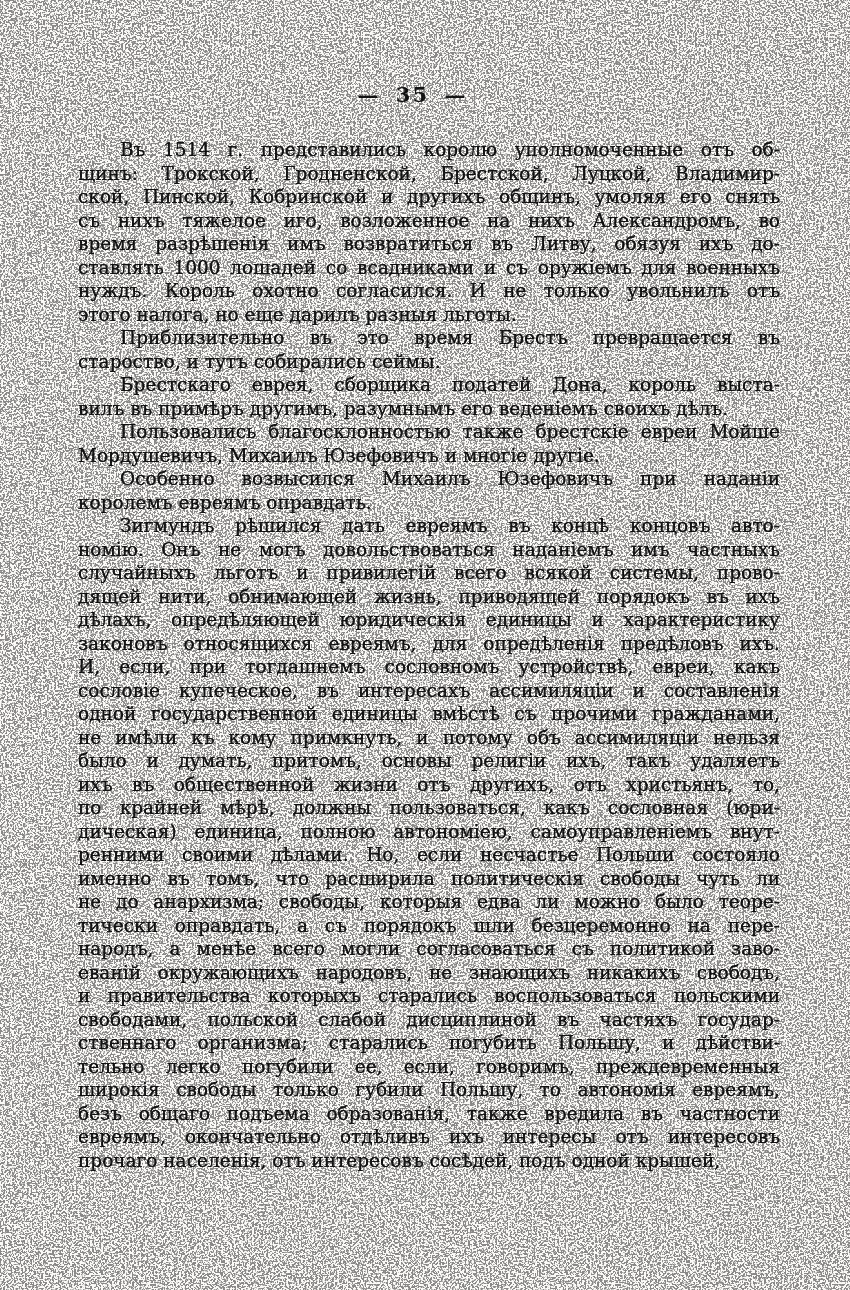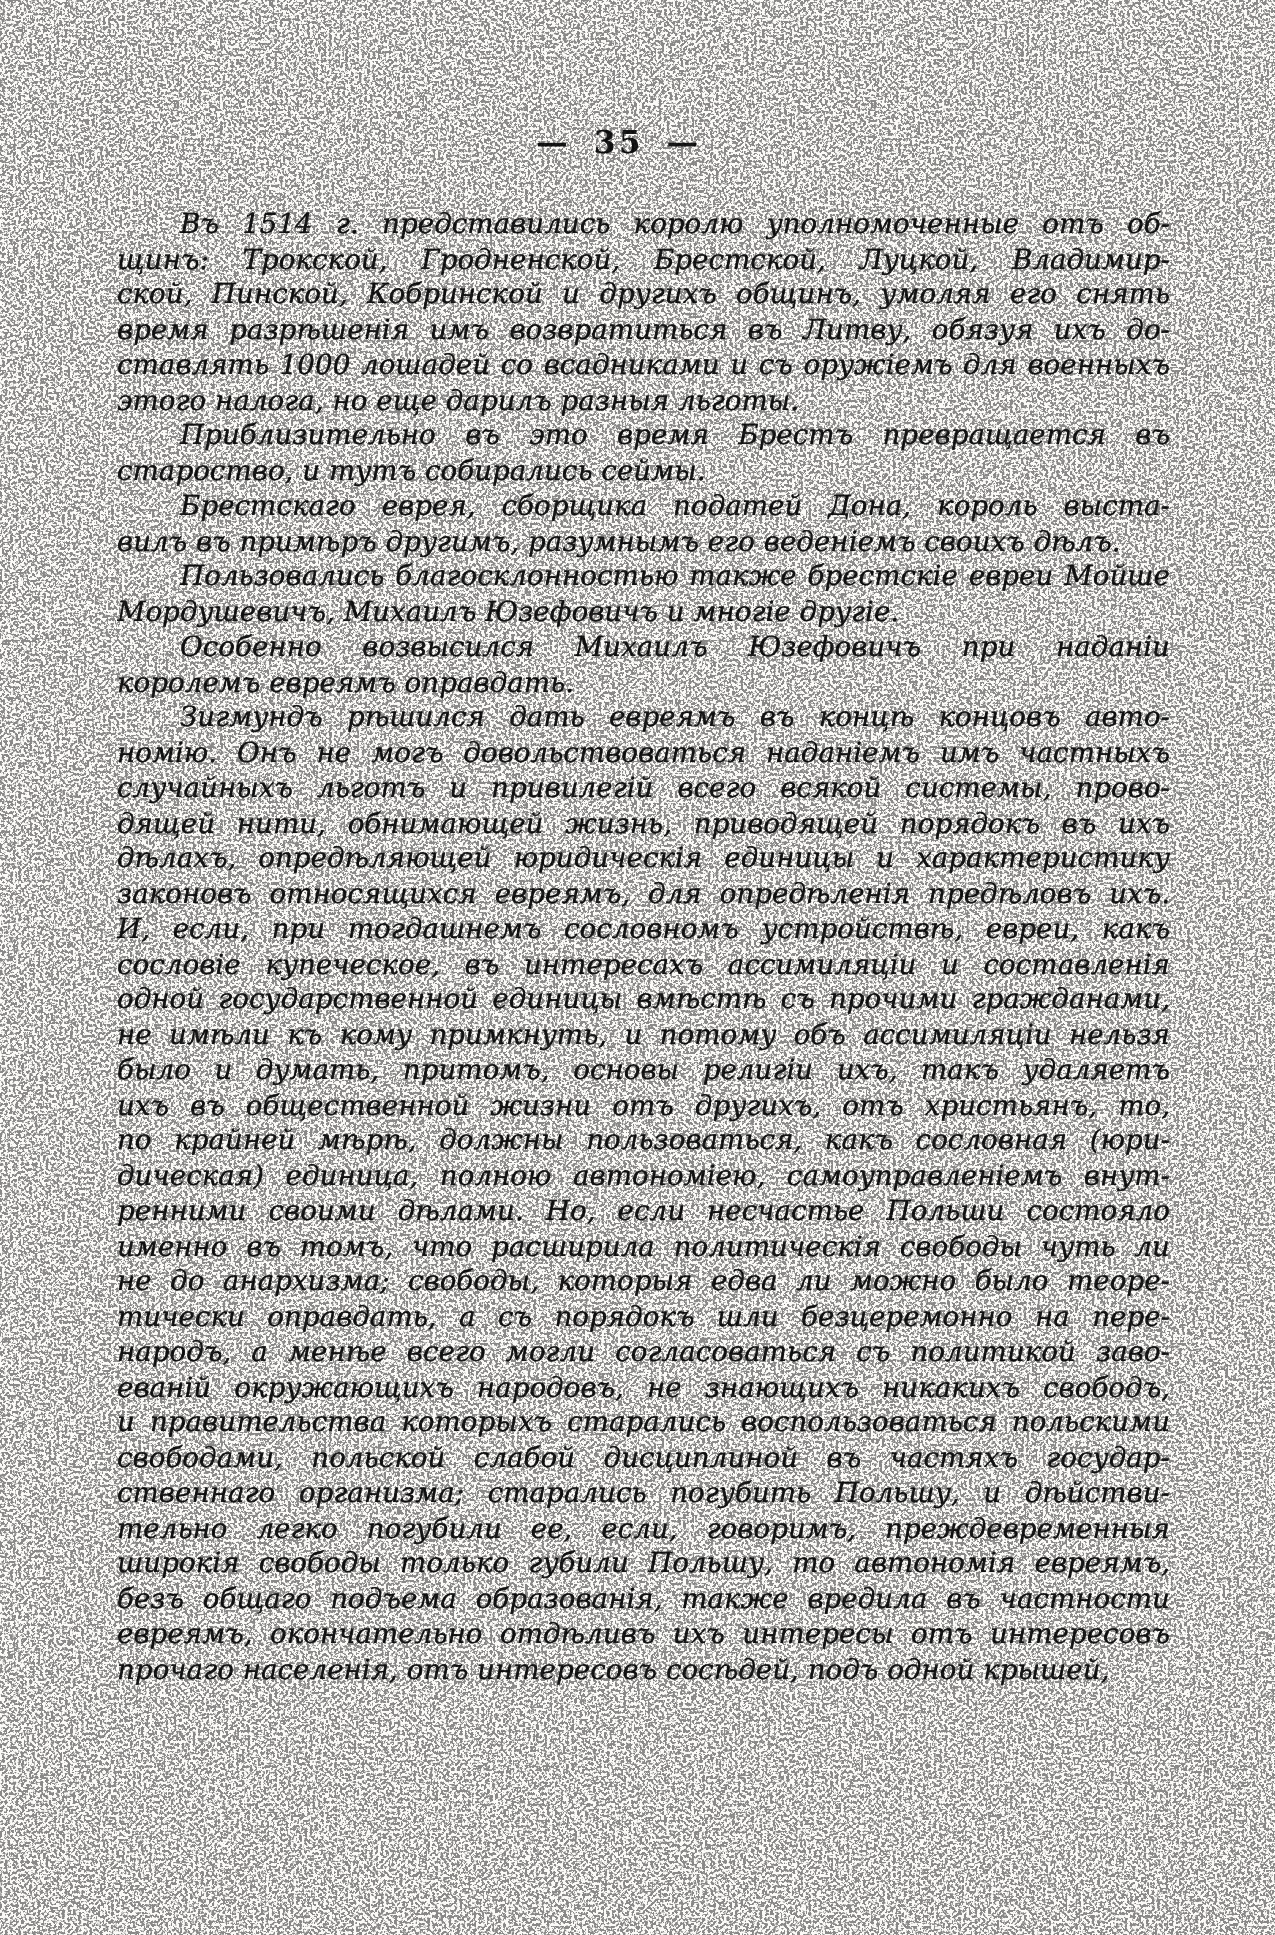--- a/index.html
+++ b/index.html
@@ -44,21 +44,21 @@
     position: absolute;
     top: 138px;
     left: 78px;
     width: 702px;
     z-index: 2;
     font-size: 18.5px;
     line-height: 23.5px;
     font-weight: 500;
     text-shadow: 0 0 0.5px rgba(10,10,10,0.85);
   }
-  .para { margin: 0; padding: 0; font-style: italic; }
+  .para { margin: 0; padding: 0; }
   .line {
     height: 23.5px;
     overflow: hidden;
     text-align: justify;
     text-align-last: justify;
     white-space: nowrap;
   }
   .line.first { padding-left: 42px; }
   .line.last {
     text-align-last: left;
@@ -81,22 +81,24 @@
     <rect width="850" height="1290" filter="url(#speckle)"></rect>
   </svg>
 
   <div class="page-number">— 35 —</div>
 
   <div class="page-text">
       <div class="para">
         <div class="line first">Въ 1514 г. представились королю уполномоченные отъ об-</div>
         <div class="line">щинъ: Трокской, Гродненской, Брестской, Луцкой, Владимир-</div>
         <div class="line">ской, Пинской, Кобринской и другихъ общинъ, умоляя его снять</div>
+        <div class="line">съ нихъ тяжелое иго, возложенное на нихъ Александромъ, во</div>
         <div class="line">время разрѣшенія имъ возвратиться въ Литву, обязуя ихъ до-</div>
         <div class="line">ставлять 1000 лошадей со всадниками и съ оружіемъ для военныхъ</div>
+        <div class="line">нуждъ. Король охотно согласился. И не только увольнилъ отъ</div>
         <div class="line last">этого налога, но еще дарилъ разныя льготы.</div>
       </div>
       <div class="para">
         <div class="line first">Приблизительно въ это время Брестъ превращается въ</div>
         <div class="line last">староство, и тутъ собирались сеймы.</div>
       </div>
       <div class="para">
         <div class="line first">Брестскаго еврея, сборщика податей Дона, король выста-</div>
         <div class="line last">вилъ въ примѣръ другимъ, разумнымъ его веденіемъ своихъ дѣлъ.</div>
       </div>

